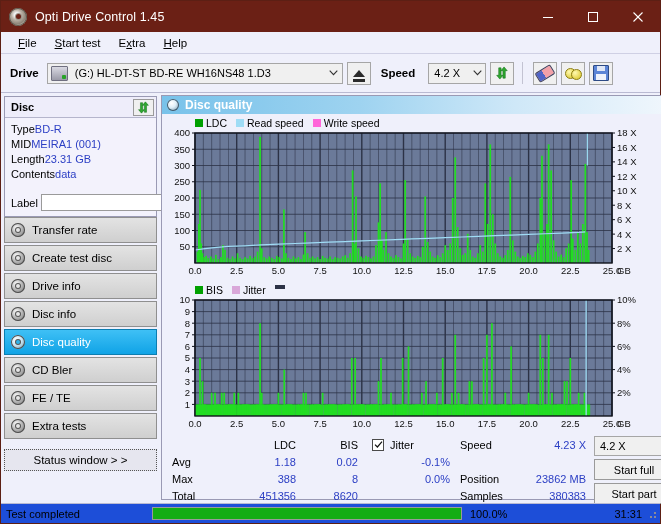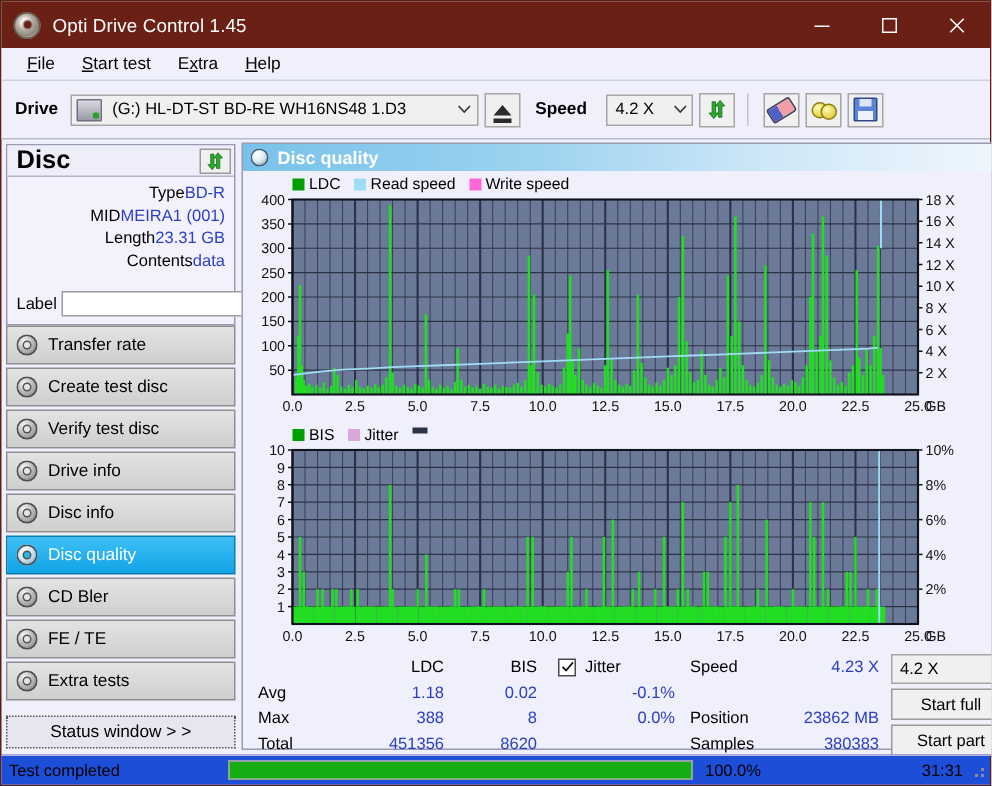--- a/index.html
+++ b/index.html
@@ -61,21 +61,21 @@
   .combo{
     height:21px;background:#f0f0f0;border:1px solid #a6a6a6;
     display:flex;align-items:center;font-size:11px;color:#000;
     box-sizing:border-box;position:relative;
   }
   .combo .cv{padding:0 5px;white-space:nowrap;overflow:hidden;}
   .combo .carat{
     width:16px;height:19px;display:flex;align-items:center;justify-content:center;
     margin-left:auto;color:#222;
   }
-  .drive-combo{width:272px;}
+  .drive-combo{width:296px;}
   .drive-ic{
     width:15px;height:13px;margin-left:3px;margin-right:2px;flex:0 0 auto;
     background:linear-gradient(#d9d9e2,#9a9aa8);
     border:1px solid #6f6f80;border-radius:1px;position:relative;
   }
   .drive-ic:after{
     content:"";position:absolute;right:1px;bottom:1px;width:4px;height:4px;
     background:#27a327;border-radius:1px;
   }
   .btn-sq{
@@ -116,27 +116,27 @@
   .content{flex:1;padding:2px 2px 0 2px;box-sizing:border-box;}
 
   
   .panel{
     border:1px solid #9a9ab4;background:#f3f2fc;box-sizing:border-box;
   }
   .panel-hd{
     height:20px;display:flex;align-items:center;
     background:#eeedfa;border-bottom:1px solid #b5b5cc;padding:0 2px 0 6px;
   }
-  .panel-hd .t{font-weight:bold;font-size:17px;}
+  .panel-hd .t{font-weight:bold;font-size:11px;}
   .panel-hd .hb{
     margin-left:auto;width:21px;height:17px;background:#f0f0f0;border:1px solid #9a9a9a;
     display:flex;align-items:center;justify-content:center;box-sizing:border-box;
   }
   .rows{padding:3px 6px 4px 6px;}
-  .row{display:flex;justify-content:flex-end;align-items:center;height:15px;font-size:11px;}
+  .row{display:flex;justify-content:flex-start;align-items:center;height:15px;font-size:11px;}
   .row .k{color:#000;}
   .row .v{color:#2b3ec4;}
   .labelrow{display:flex;align-items:center;margin-top:12px;gap:3px;}
   .labelrow .k{width:34px;font-size:11px;}
   .lbl-input{
     flex:1;height:17px;background:#fff;border:1px solid #9a9a9a;box-sizing:border-box;
   }
   .disc-btn{
     width:21px;height:19px;background:#f0f0f0;border:1px solid #9a9a9a;
     display:flex;align-items:center;justify-content:center;box-sizing:border-box;
@@ -357,24 +357,20 @@
       </div>
 
       <div class="nav">
         <div class="nav-btn">
           <span class="nav-ico"></span>
           <span>Transfer rate</span>
         </div>
         <div class="nav-btn">
           <span class="nav-ico"></span>
           <span>Create test disc</span>
-        </div>
-        <div class="nav-btn">
-          <span class="nav-ico"></span>
-          <span>Verify test disc</span>
         </div>
         <div class="nav-btn">
           <span class="nav-ico"></span>
           <span>Drive info</span>
         </div>
         <div class="nav-btn">
           <span class="nav-ico"></span>
           <span>Disc info</span>
         </div>
         <div class="nav-btn active">

